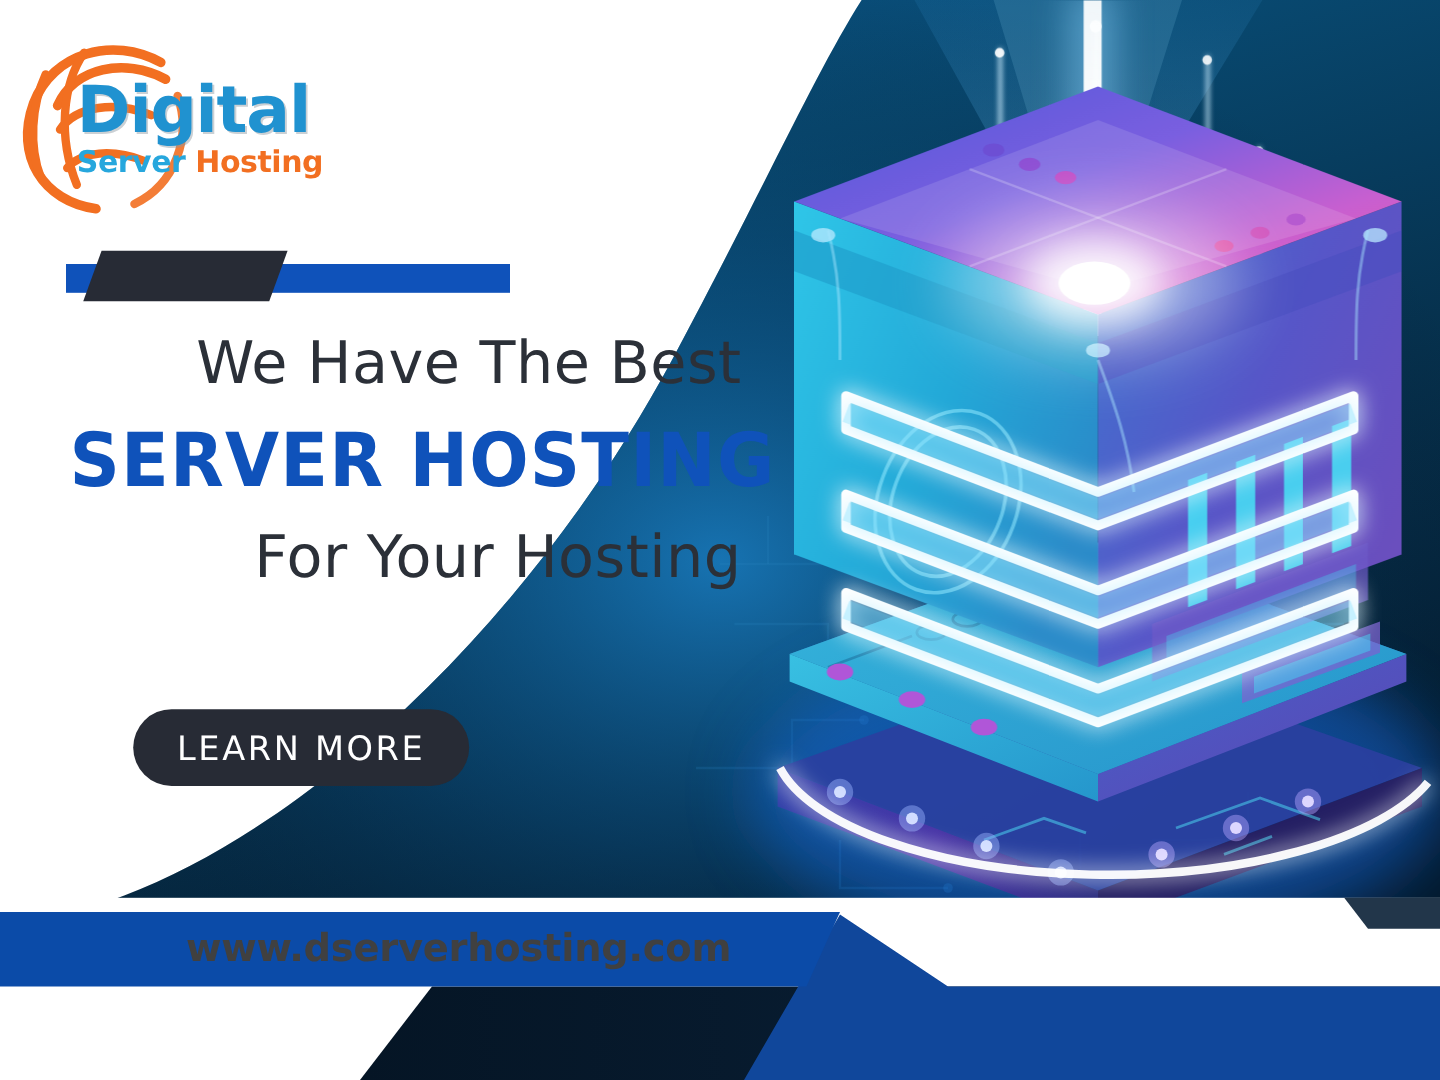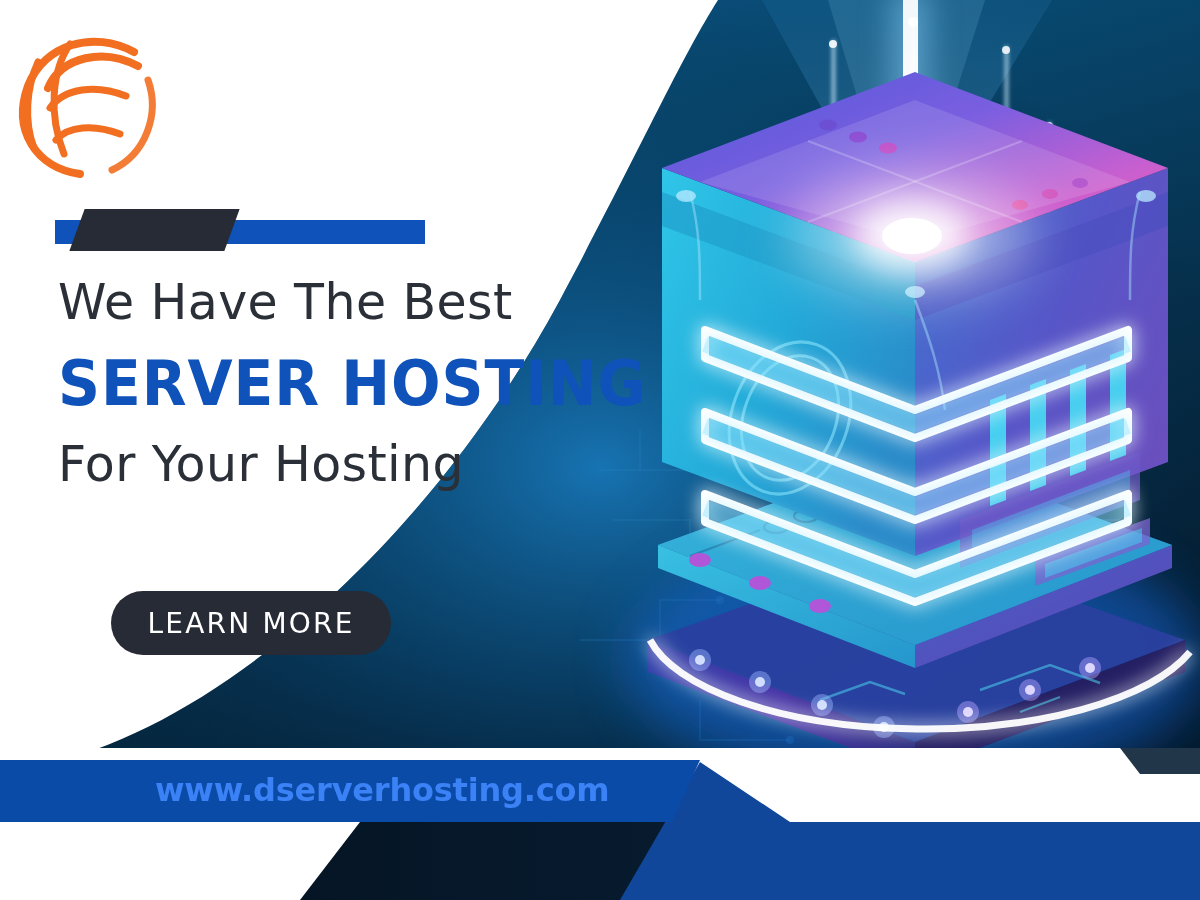--- a/index.html
+++ b/index.html
@@ -109,20 +109,21 @@
     width: 560px;
   }
   .hl-line-1, .hl-line-3 {
     font-family: "DejaVu Sans", sans-serif;
     font-weight: normal;
     font-size: 49px;
     line-height: 70px;
     color: #2b3038;
     letter-spacing: 0.4px;
     white-space: nowrap;
+    text-align: right;
   }
   .hl-line-2 {
     font-family: "DejaVu Sans", sans-serif;
     font-weight: bold;
     font-size: 62px;
     line-height: 92px;
     color: #0f52ba;
     letter-spacing: 1px;
     transform: scaleX(0.94);
     transform-origin: left center;
@@ -161,21 +162,21 @@
     display: block;
   }
   .footer-url {
     position: absolute;
     left: 155px;
     top: 771px;
     font-family: "DejaVu Sans", sans-serif;
     font-weight: bold;
     font-size: 32px;
     letter-spacing: -0.2px;
-    color: #3b82f6;
+    color: #404040;
     white-space: nowrap;
   }
 </style>
 </head>
 <body>
 
 <div class="banner">
 
   <div class="art-layer">
     <svg class="art-svg" viewBox="0 0 1200 900" preserveAspectRatio="none">
@@ -449,20 +450,26 @@
       <g fill="none" stroke="#f26f21" stroke-width="8" stroke-linecap="round">
         <path d="M 126 30 C 86 8 36 22 20 64 C 4 108 28 146 72 152"></path>
         <path d="M 130 44 C 96 26 54 34 40 66"></path>
         <path d="M 118 74 C 88 62 56 66 42 86" stroke-width="7"></path>
         <path d="M 112 112 C 86 102 60 104 48 118" stroke-width="7"></path>
         <path d="M 30 40 C 18 66 16 100 26 126" stroke-width="7"></path>
         <path d="M 62 22 C 44 48 40 92 56 132" stroke-width="7"></path>
       </g>
       <path d="M 140 58 C 152 92 138 132 104 148" fill="none" stroke="#f26f21" stroke-width="7" stroke-linecap="round" opacity="0.9"></path>
     </svg>
+    <div class="logo-wordmark">
+      <div class="logo-digital">Digital</div>
+      <div class="logo-sub">
+        <span class="logo-server">Server</span><span>&nbsp;</span><span class="logo-hosting">Hosting</span>
+      </div>
+    </div>
   </div>
 
   <div class="decor-bar">
     <div class="decor-blue"></div>
     <div class="decor-dark"></div>
   </div>
 
   <div class="headline">
     <div class="hl-line-1">We Have The Best</div>
     <div class="hl-line-2">SERVER HOSTING</div>

